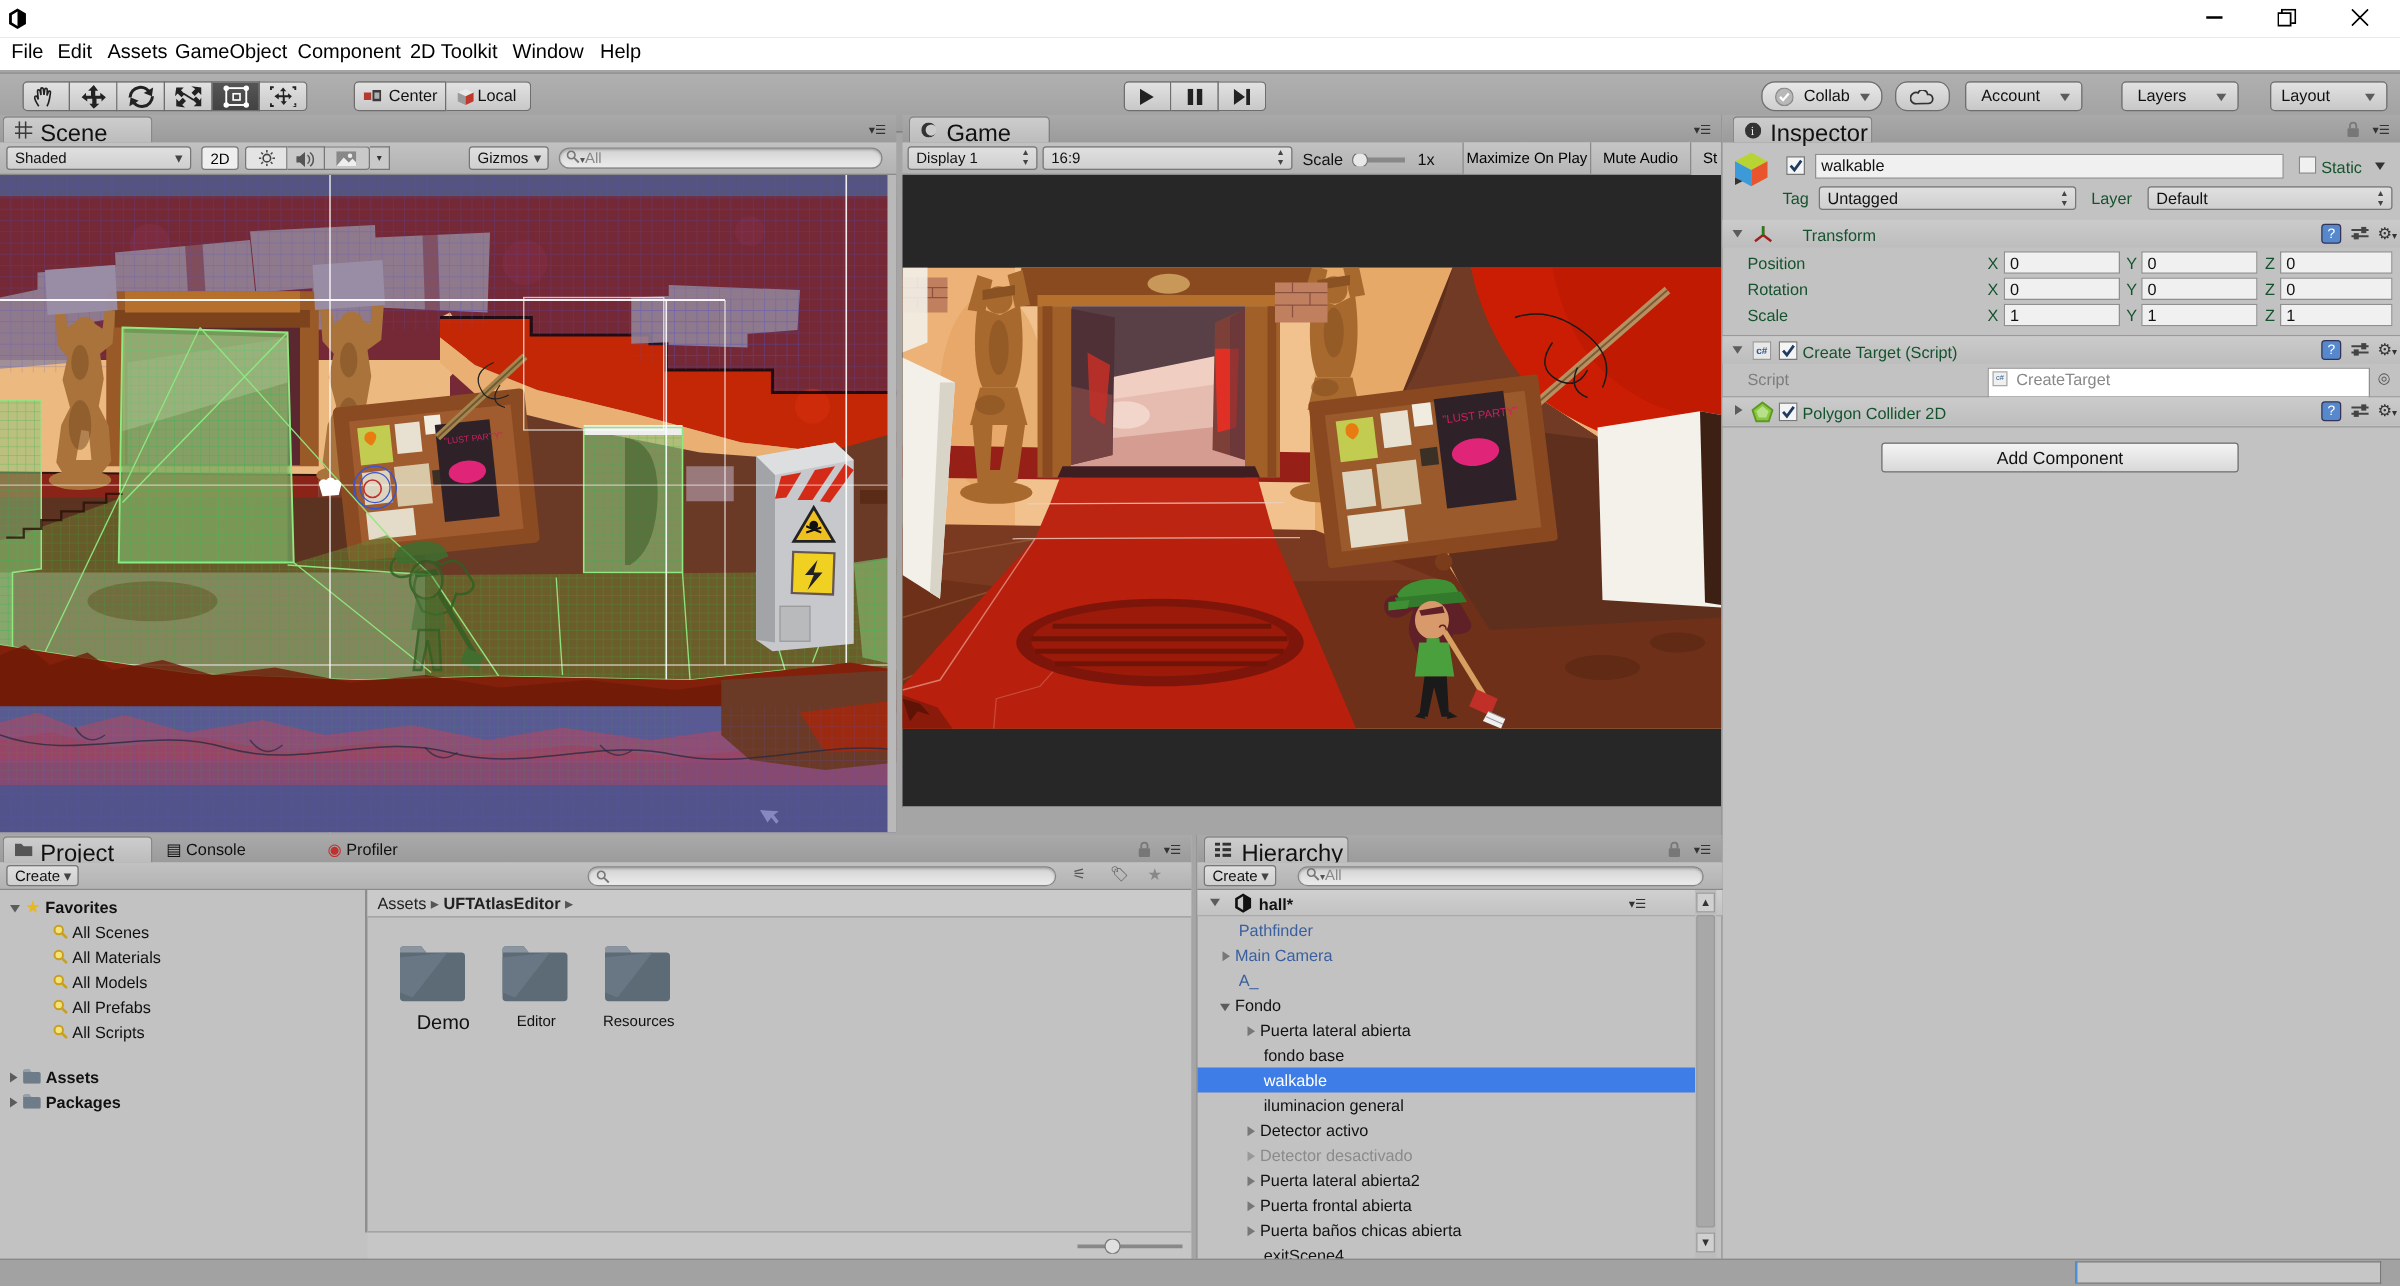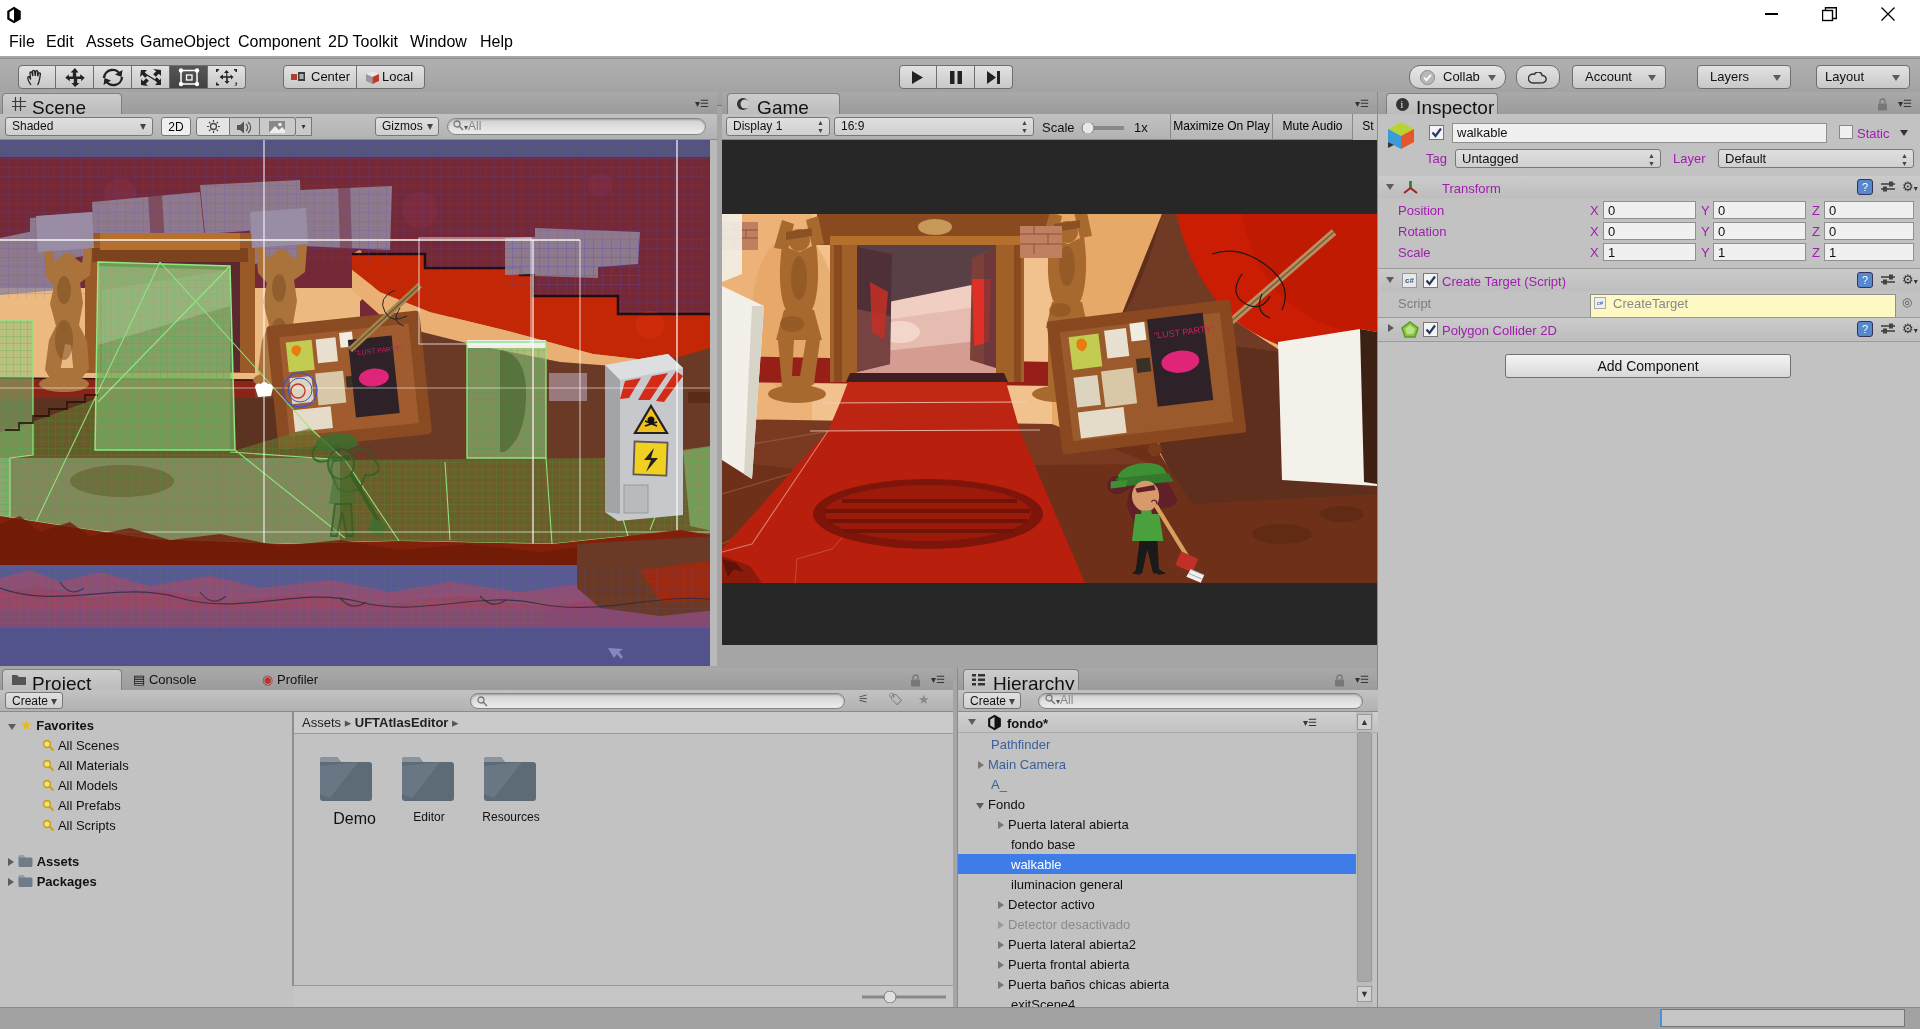--- a/index.html
+++ b/index.html
@@ -14,21 +14,21 @@
 .tbtxt{font-size:13px;color:#111;text-align:center;line-height:22px}
 
 .tabrow{position:absolute;height:22px;width:100%;background:linear-gradient(#a9a9a9,#9b9b9b)}
 .tab{position:absolute;top:1px;height:21px;background:linear-gradient(#cdcdcd,#bcbcbc);border:1px solid #7f7f7f;border-bottom:none;border-radius:4px 4px 0 0;font-size:19px;color:#111;padding:3px 8px 0 8px}
 .ptoolbar{position:absolute;background:linear-gradient(#c2c2c2,#b2b2b2);border-bottom:1px solid #8a8a8a}
 .dd{position:absolute;background:linear-gradient(#e0e0e0,#cfcfcf);border:1px solid #777;border-radius:3px;font-size:12px;color:#111;line-height:17px;padding-left:6px}
 .searchpill{position:absolute;background:#dcdcdc;border:1px solid #858585;border-radius:9px;box-shadow:inset 0 1px 2px rgba(0,0,0,.25);background:linear-gradient(#d2d2d2,#ececec)}
 
 #inspector{left:1377px;top:92px;width:543px;height:915px;background:#c2c2c2;border-left:1px solid #8a8a8a}
 .ifield{position:absolute;background:#f0f0f0;border:1px solid #8f8f8f;font-size:13px;color:#111;padding:1px 4px;line-height:15px}
-.ilabel{position:absolute;font-size:13px;color:#a21caf}
+.ilabel{position:absolute;font-size:13px;color:#14532d}
 .igray{color:#7d7d7d}
 .ibold{font-weight:normal}
 .sep{position:absolute;width:100%;height:1px;background:#999}
 .hdr{position:absolute;left:0;width:100%;height:22px;background:linear-gradient(#cbcbcb,#bdbdbd)}
 
 .trow{position:absolute;font-size:13px;color:#111;white-space:nowrap}
 .blue{color:#3a5f9e}
 .selrow{background:#3e7de7;color:#fff}
 .gray{color:#8a8a8a}
 .arrow{display:inline-block;width:0;height:0;border-left:6px solid #5c5c5c;border-top:4px solid transparent;border-bottom:4px solid transparent;margin-right:4px}
@@ -652,21 +652,21 @@
   <svg class="abs" style="left:503px;top:182px" width="14" height="12">
       <g stroke="#444" stroke-width="1.6">
         <line x1="0" y1="3" x2="14" y2="3"></line>
         <line x1="0" y1="8" x2="14" y2="8"></line>
       </g>
       <rect x="8" y="0.5" width="4" height="5" fill="#444"></rect>
       <rect x="2" y="5.5" width="4" height="5" fill="#444"></rect>
     </svg>
   <div class="abs" style="left:524px;top:180px;font-size:13px;color:#333">⚙<span style="font-size:8px">▾</span></div>
   <div class="ilabel igray" style="left:20px;top:204px">Script</div>
-  <div class="ifield" style="left:212px;top:202px;width:306px;height:36px;background:#fef9c3;color:#888;padding-left:22px">CreateTarget</div>
+  <div class="ifield" style="left:212px;top:202px;width:306px;height:36px;background:#ffffff;color:#888;padding-left:22px">CreateTarget</div>
   <div class="abs" style="left:216px;top:205px;width:12px;height:12px;background:#f0f0f0;border:1px solid #aaa;font-size:6px;color:#335c8c;text-align:center;line-height:11px">c#</div>
   <div class="abs" style="left:524px;top:203px;font-size:12px;color:#555">◎</div>
 
   <div class="sep" style="top:225px"></div>
   <div class="hdr" style="top:226px"></div>
   <div class="arrow abs" style="left:10px;top:232px"></div>
   <svg class="abs" style="left:23px;top:229px" width="18" height="18" viewBox="0 0 18 18">
       <path d="M9 1 L17 7 14 16 4 16 1 7Z" fill="#8cc63f" stroke="#5a9a20" stroke-width="1.5"></path>
       <path d="M9 4 L14 8 12 13 6 13 4 8Z" fill="#b8e08a"></path>
     </svg>
@@ -799,21 +799,21 @@
   <div class="abs" style="left:87px;top:25px;font-size:12px;color:#666"><svg width="11" height="11" viewBox="0 0 11 11" style="vertical-align:-1px">
         <circle cx="4" cy="4" r="3" fill="none" stroke="#777" stroke-width="1.3"></circle>
         <line x1="6.3" y1="6.3" x2="10" y2="10" stroke="#777" stroke-width="1.5"></line>
       </svg><span style="font-size:8px;color:#555">▾</span><span style="color:#888">All</span></div>
 
   <div class="abs" style="left:0;top:44px;width:420px;height:21px;background:linear-gradient(#d0d0d0,#c2c2c2);border-bottom:1px solid #aaa"></div>
   <div class="darr abs" style="left:10px;top:51px"></div>
   <svg class="abs" style="left:28px;top:46px" width="17" height="17" viewBox="0 0 24 24">
       <path d="M12 1 L21 6.5 V17.5 L12 23 L3 17.5 V6.5 Z M12 4.2 L6 7.9 V16.1 L12 19.8 L18 16.1 V7.9 Z M12 4.2 L12 19.8 L18 16.1 L18 7.9 Z" fill="#111" fill-rule="evenodd"></path>
     </svg>
-  <div class="trow ibold" style="left:49px;top:48px;font-weight:bold">fondo*</div>
+  <div class="trow ibold" style="left:49px;top:48px;font-weight:bold">hall*</div>
   <div class="abs" style="right:60px;top:49px;font-size:10px;color:#333">▾☰</div>
 
   <div class="trow blue" style="left:33px;top:69px">Pathfinder</div>
   <div class="trow" style="left:20px;top:89px"><span class="arrow" style="border-left-color:#777"></span><span class="blue">Main Camera</span></div>
   <div class="trow blue" style="left:33px;top:109px">A_</div>
   <div class="trow" style="left:18px;top:129px"><span class="darr"></span>Fondo</div>
   <div class="trow" style="left:40px;top:149px"><span class="arrow" style="border-left-color:#777"></span>Puerta lateral abierta</div>
   <div class="trow" style="left:53px;top:169px">fondo base</div>
   <div class="abs selrow" style="left:0;top:186px;width:398px;height:20px"></div>
   <div class="trow" style="left:53px;top:189px;color:#fff">walkable</div>

